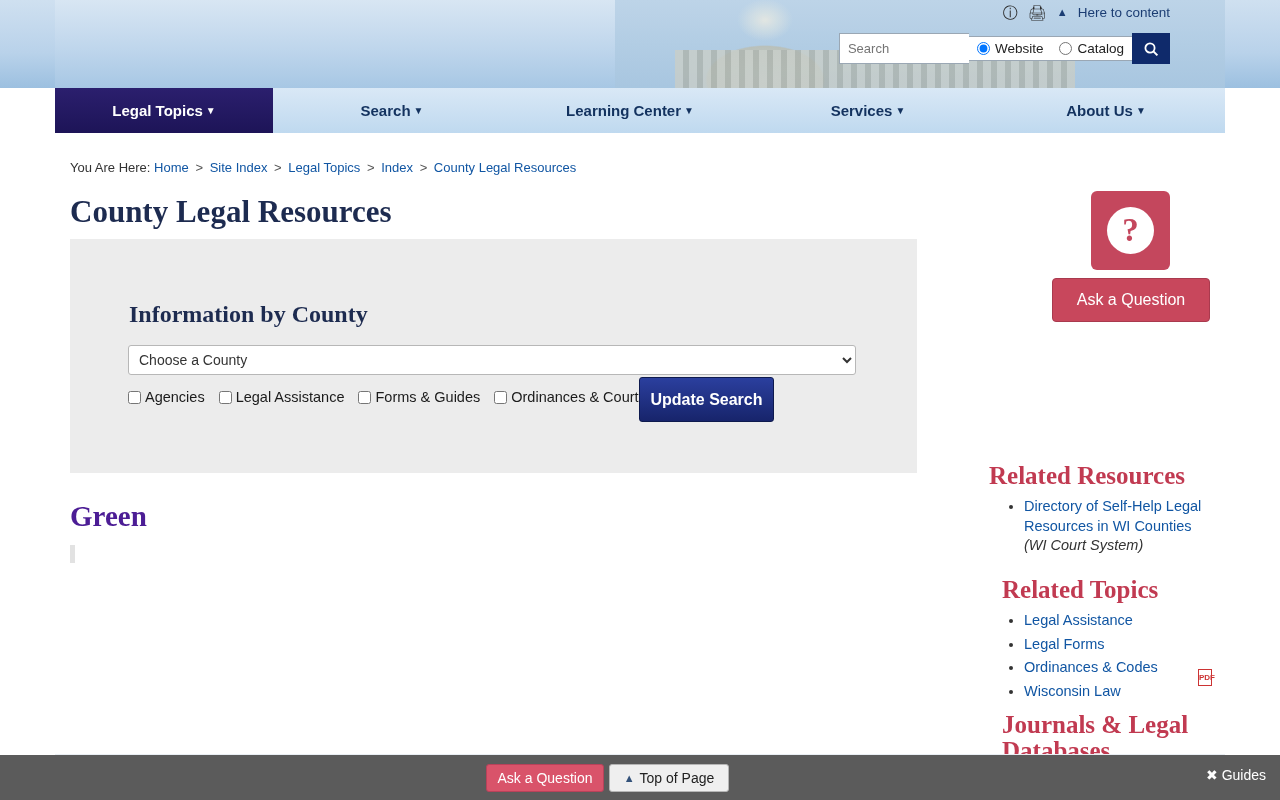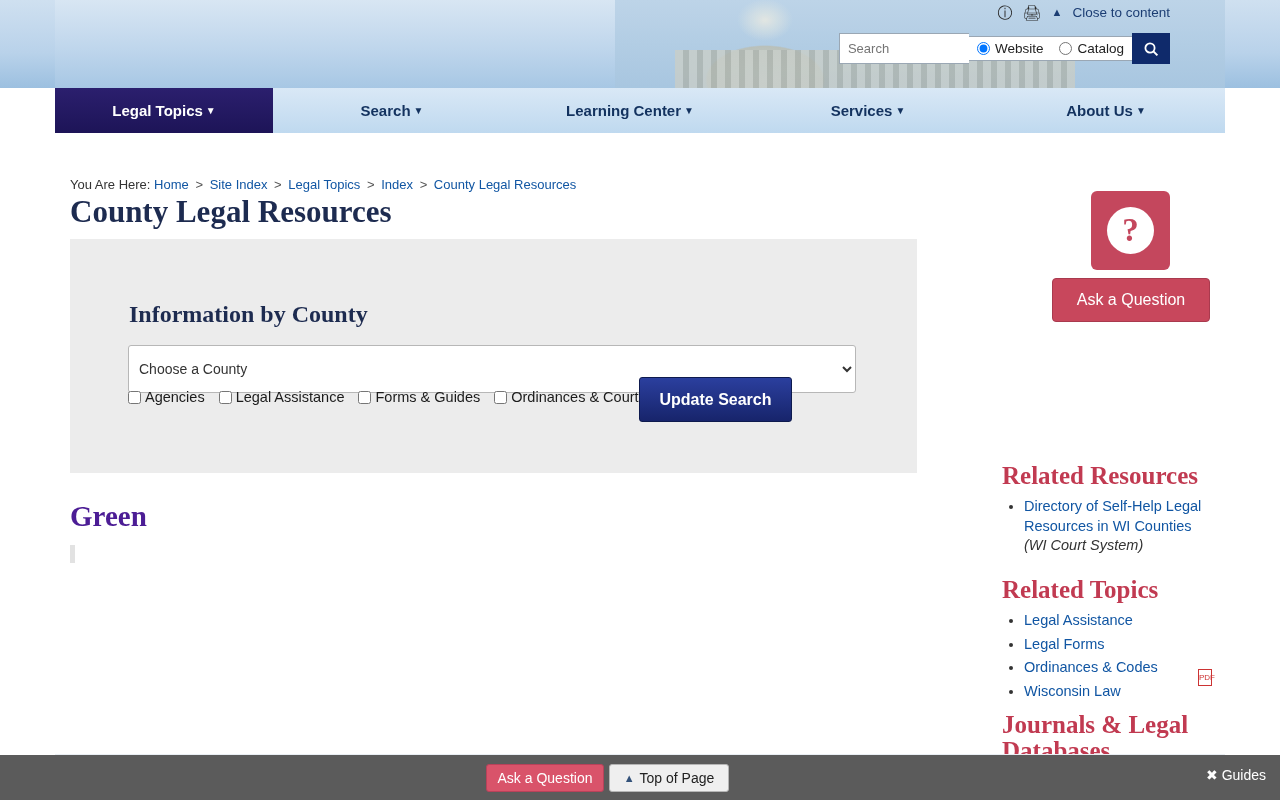--- a/index.html
+++ b/index.html
@@ -103,21 +103,21 @@
     max-width: 218px; flex: 0 0 218px;
   }
   .nav-caret { font-size: 10px; margin-left: 3px; }
 
   
   .content-outer {
     position: absolute; left: 55px; top: 139px; width: 1170px; height: 615px;
     background: #ffffff; overflow: hidden;
   }
   .breadcrumb {
-    position: absolute; left: 15px; top: 21px; font-size: 13px; color: #333; margin-top: 17px;
+    position: absolute; left: 15px; top: 21px; font-size: 13px; color: #333;
   }
   .breadcrumb a { color: #1156a3; text-decoration: none; }
   .breadcrumb .sep { color: #555; margin: 0 3px; }
   .breadcrumb .current { color: #1156a3; }
 
   h1.page-title {
     position: absolute; left: 15px; top: 55px; margin: 0;
     font-family: "Liberation Serif", serif;
     font-size: 31px; font-weight: bold; color: #1d2b50;
   }
@@ -125,32 +125,32 @@
   .panel {
     position: absolute; left: 15px; top: 100px; width: 847px; height: 234px;
     background: #ececec;
   }
   .panel h2 {
     margin: 0; position: absolute; left: 59px; top: 62px;
     font-family: "Liberation Serif", serif;
     font-size: 24px; font-weight: bold; color: #1d2b50;
   }
   .county-select {
-    position: absolute; left: 58px; top: 106px; width: 728px; height: 48px;
+    position: absolute; left: 58px; top: 106px; width: 728px; height: 30px;
     font-size: 14px; color: #333; padding: 3px 6px; background: #fff;
     border: 1px solid #b7b7b7; border-radius: 3px;
   }
   .checkrow {
     position: absolute; left: 58px; top: 150px; width: 730px;
     display: flex; align-items: center; font-size: 14.5px; color: #1b1b1b;
   }
   .checkrow label { display: inline-flex; align-items: center; margin-right: 14px; white-space: nowrap; }
   .checkrow input { margin: 0 4px 0 0; }
   .update-btn {
-    position: absolute; left: 569px; top: 138px; width: 153px; height: 45px;
+    position: absolute; left: 569px; top: 138px; width: 135px; height: 45px;
     background: linear-gradient(to bottom, #2b3f9e 0%, #17246b 100%);
     color: #fff; font-size: 16px; font-weight: bold;
     border: 1px solid #0e1a4e; border-radius: 3px; cursor: pointer;
   }
   .county-heading {
     position: absolute; left: 15px; top: 361px; margin: 0;
     font-family: "Liberation Serif", serif;
     font-size: 29px; font-weight: bold; color: #4c1d95;
   }
   .county-stub {
@@ -180,23 +180,23 @@
     margin: 0; font-family: "Liberation Serif", serif;
     font-size: 25px; font-weight: bold; color: #c13a51;
   }
   .rail ul { margin: 8px 0 0 0; padding-left: 22px; }
   .rail li { font-size: 14.5px; color: #333; margin-bottom: 4px; line-height: 1.35; }
   .rail a { color: #1156a3; text-decoration: none; text-align: center; }
   .rail .note { color: #333; font-style: italic; }
   .pdf-icon {
     position: absolute; right: -10px; top: 172px; width: 14px; height: 17px;
     background: #fff; border: 1px solid #c33; color: #c33;
-    font-size: 8px; text-align: right; line-height: 15px; font-weight: normal;
-  }
-  .h-rr { position: absolute; left: 69px; top: 303px; }
+    font-size: 8px; text-align: right; line-height: 15px; font-weight: bold;
+  }
+  .h-rr { position: absolute; left: 56px; top: 303px; }
   .ul-rr { position: absolute; left: 69px; top: 330px; width: 200px; }
   .h-rt { position: absolute; left: 69px; top: 417px; }
   .ul-rt { position: absolute; left: 69px; top: 444px; width: 210px; }
   .h-jl { position: absolute; left: 69px; top: 553px; width: 210px; line-height: 1.05; }
 
   
   .bottombar {
     position: absolute; left: 0; bottom: 0; width: 1280px; height: 45px;
     background: #5b5b5b;
   }
@@ -231,21 +231,21 @@
 <div id="page">
 
   <div class="header-outer">
     <div class="header-inner">
       <div class="dome"></div>
 
       <div class="utilbar">
         <span class="util-icon">ⓘ</span>
         <span class="util-icon">🖨</span>
         <span class="caret-up">▲</span>
-        <a class="skip-link" href="#">Close to content</a>
+        <a class="skip-link" href="#">Here to content</a>
       </div>
 
       <div class="searchwrap">
         <input class="search-input" type="text" placeholder="Search" style="">
         <span class="radio-chunk first">
           <input type="radio" name="scope" checked="" style="">
           <span>Website</span>
         </span>
         <span class="radio-chunk">
           <input type="radio" name="scope" style="">

